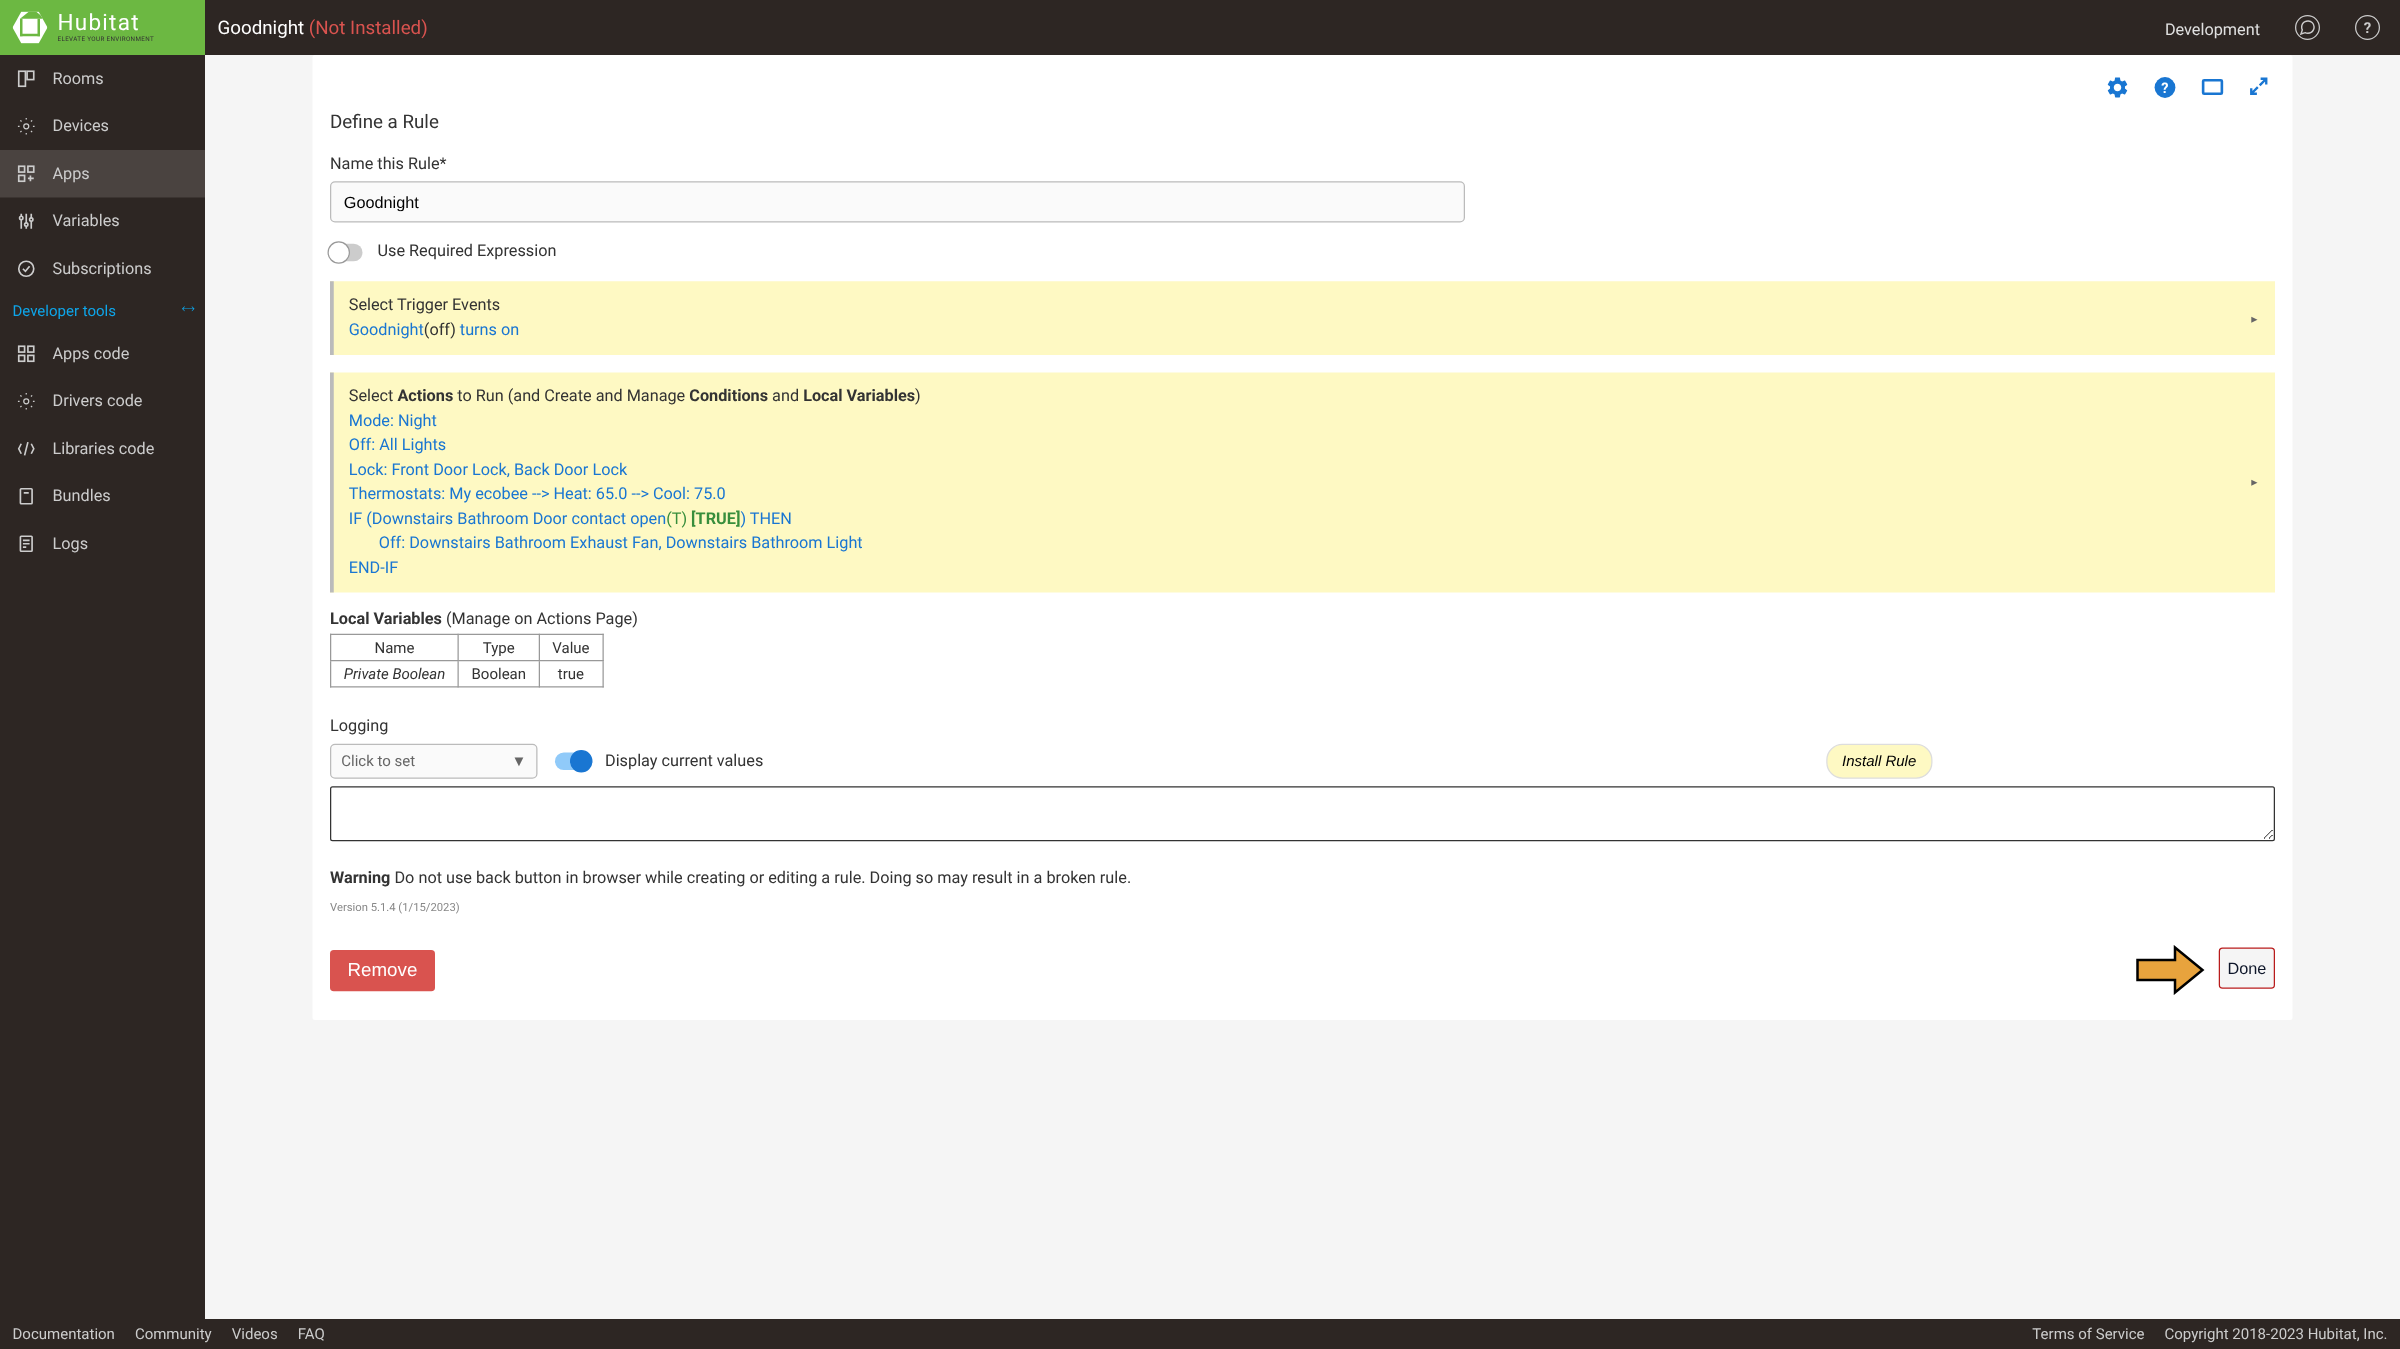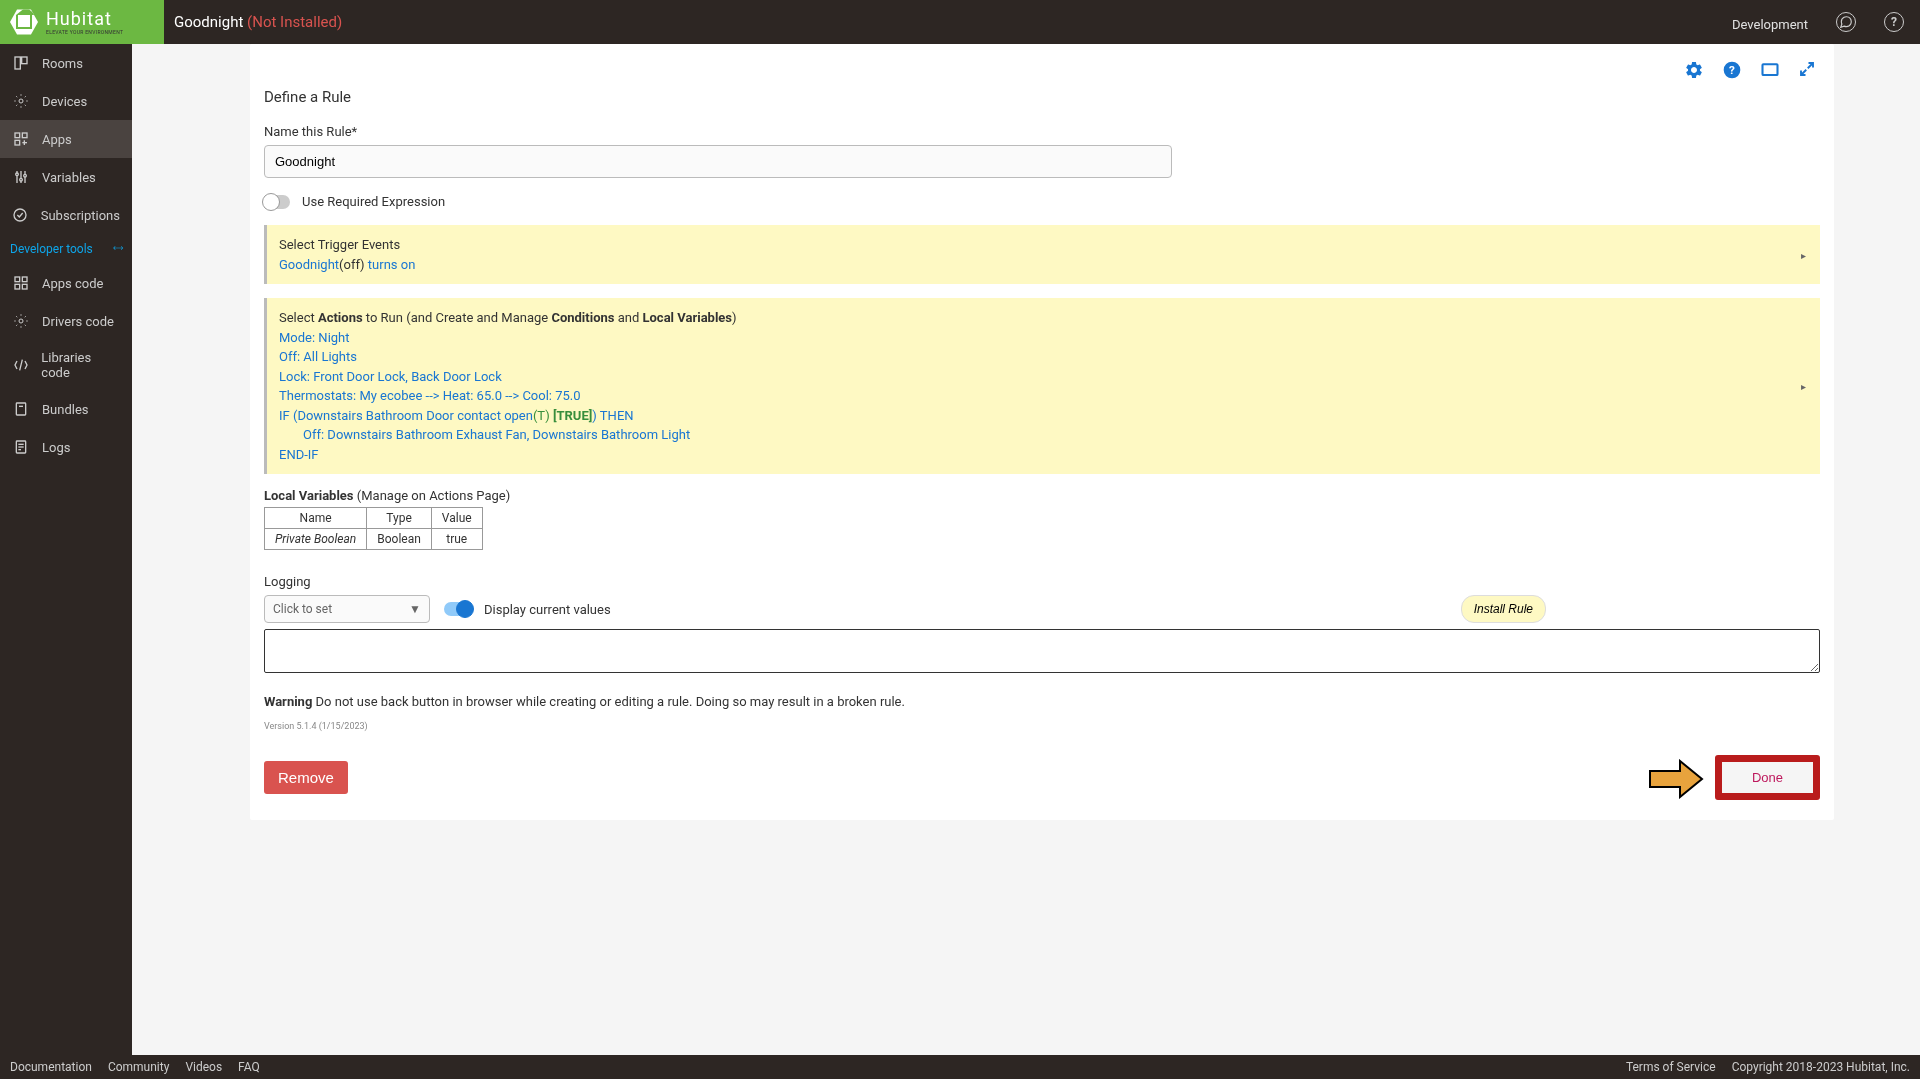--- a/index.html
+++ b/index.html
@@ -14,21 +14,21 @@
 .logo-text { display: flex; flex-direction: column; line-height: 1; }
 .logo-main { font-size: 18px; font-weight: 400; letter-spacing: 1px; }
 .logo-sub { font-size: 5px; letter-spacing: 0.3px; margin-top: 2px; color: #333; }
 .header-title { margin-left: 10px; font-size: 15px; }
 .status-tag { color: #d9534f; }
 .header-right { margin-left: auto; display: flex; align-items: flex-end; gap: 28px; padding-right: 16px; }
 .header-link { color: #e0e0e0; font-size: 13px; }
 .header-icon { width: 20px; height: 20px; border: 1.5px solid #ccc; border-radius: 50%; display: inline-flex; align-items: center; justify-content: center; font-size: 12px; cursor: pointer; }
 
 
-.sidebar { position: fixed; top: 44px; left: 0; bottom: 24px; width: 132px; background: #2d2623; color: #ccc; overflow-y: auto; }
+.sidebar { position: fixed; top: 44px; left: 0; bottom: 24px; width: 164px; background: #2d2623; color: #ccc; overflow-y: auto; }
 .nav-item { display: flex; align-items: center; gap: 12px; padding: 10px 12px; cursor: pointer; font-size: 13px; }
 .nav-item.active { background: #4a4340; }
 .nav-icon { width: 18px; height: 18px; display: inline-flex; align-items: center; justify-content: center; }
 .nav-section { padding: 8px 10px; font-size: 12px; color: #0ea5e9; display: flex; justify-content: space-between; align-items: flex-start; }
 .collapse-icon { font-size: 10px; transform: rotate(45deg); }
 
 
 .footer { position: fixed; bottom: 0; left: 0; right: 0; height: 24px; background: #2d2623; color: #ccc; display: flex; align-items: center; padding: 0 10px; font-size: 12px; }
 .footer-left { display: flex; gap: 16px; }
 .footer-right { margin-left: auto; display: flex; gap: 16px; }
@@ -65,21 +65,21 @@
 .install-btn { margin-left: auto; padding: 6px 12px; background: #fef9c3; border: 1px solid #ddd; border-radius: 13px; font-size: 12px; cursor: pointer; margin-right: 274px; font-style: italic;}
 
 .notes-label { margin-top: 20px; display: flex; align-items: center; gap: 8px; }
 .notes-area { width: 100%; min-height: 30px; border: 1.5px solid #333; border-radius: 2px; padding: 6px; margin-top: 6px; font-family: inherit; font-size: 13px; resize: vertical; }
 
 .warning { margin-top: 18px; font-size: 13px; }
 .version { font-size: 9px; color: #888; margin-top: 12px; }
 
 .button-row { display: flex; justify-content: space-between; align-items: center; margin-top: 24px; }
 .remove-btn { background: #d9534f; color: #fff; border: none; padding: 8px 14px; border-radius: 3px; cursor: pointer; font-size: 15px; }
-.done-btn { background: #f5f5f5; border: 7px solid #b91c1c; padding: 8px 30px; border-radius: 3px; cursor: pointer; font-size: 13px; color: #be185d; }
+.done-btn { background: #f5f5f5; border: 1px solid #b91c1c; padding: 8px 6px; border-radius: 3px; cursor: pointer; font-size: 13px; color: #0f172a; }
 .done-arrow { display: inline-block; margin-right: 8px; }
 .done-arrow svg { vertical-align: middle; }
 </style>
 </head>
 <body>
 
 <div class="header">
   <div class="logo-area">
     <div class="logo-hex">
         <div class="logo-hex-inner"></div>

